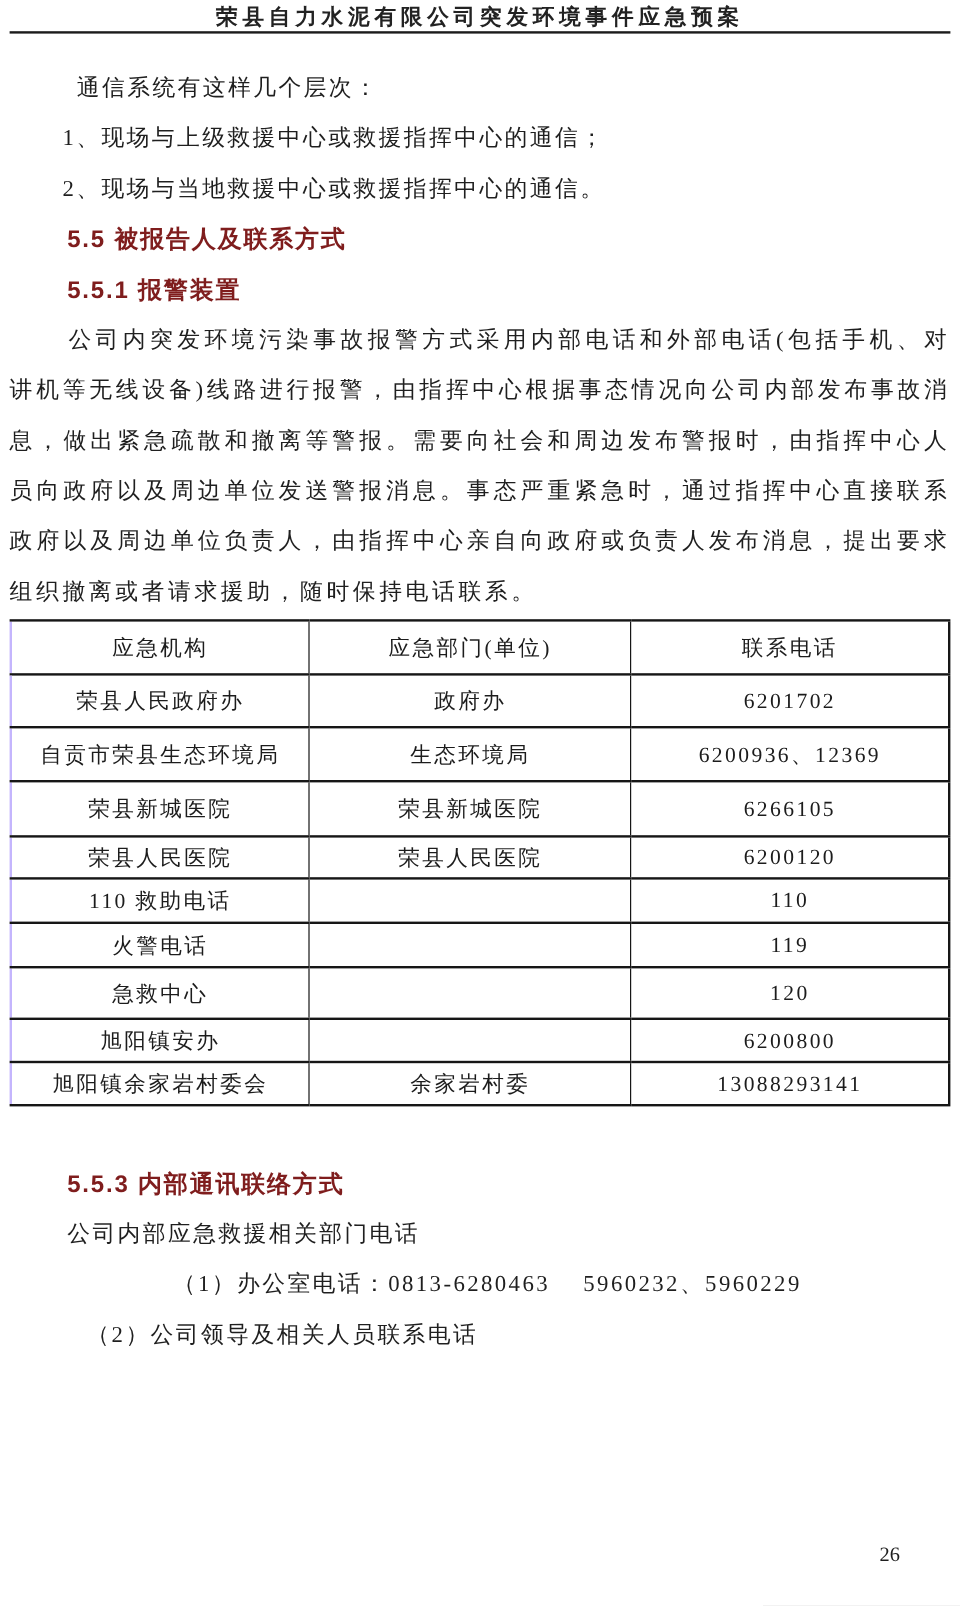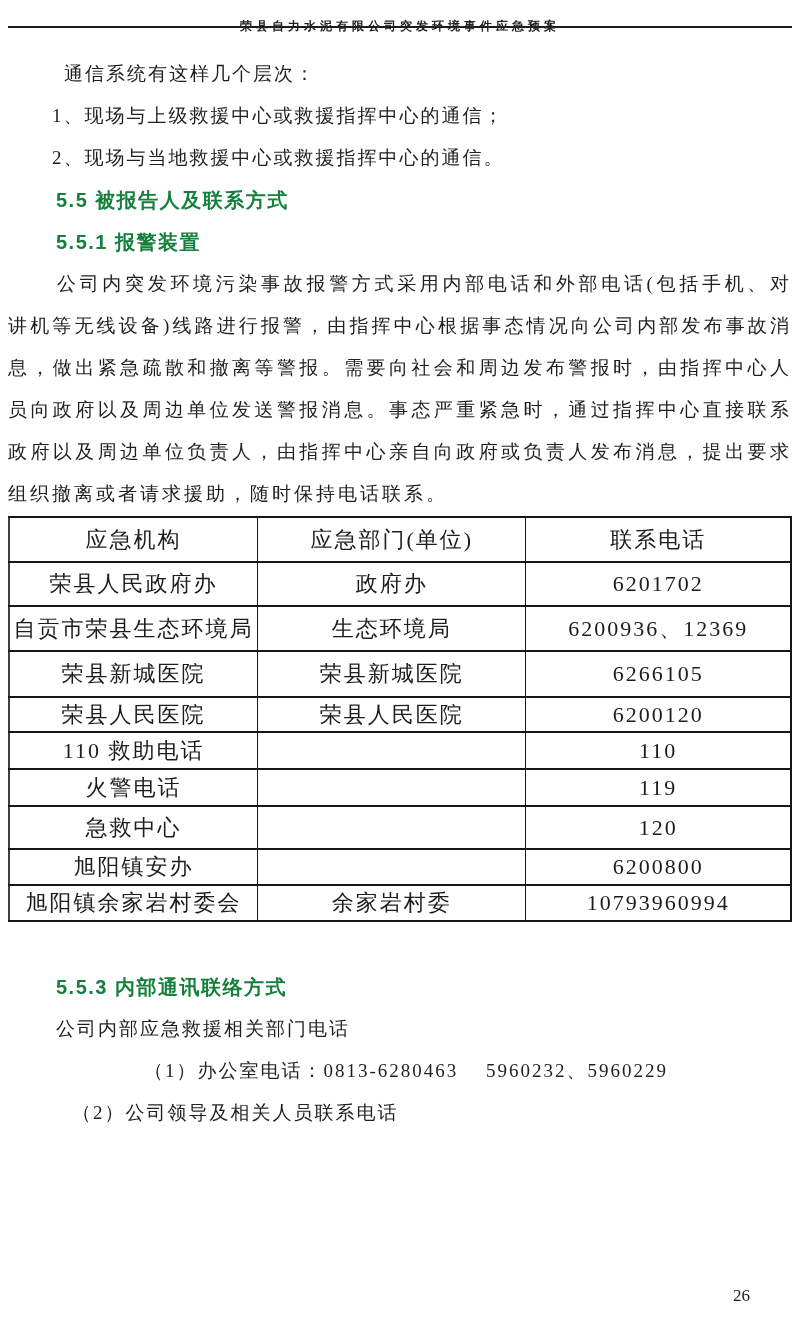--- a/index.html
+++ b/index.html
@@ -9,26 +9,26 @@
     width: 800px;
     height: 1338px;
     margin: 0 auto;
     background: #ffffff;
     color: #1f1f1f;
     font-family: "Liberation Serif", "DejaVu Serif", serif;
     overflow: hidden;
   }
   
   .doc-header-title {
-    padding-top: 18px;
+    padding-top: 2px;
     height: 26px;
     text-align: center;
     font-family: "Liberation Sans", "DejaVu Sans", sans-serif;
     font-weight: bold;
-    font-size: 12px;
+    font-size: 18px;
     letter-spacing: 4px;
     color: #222;
   }
   .doc-header-rule {
     margin: 0 8px;
     border-bottom: 2px solid #1c1c1c;
   }
   
   .content { padding: 0 8px; }
   .line {
@@ -44,40 +44,40 @@
   .indent-deep    { padding-left: 136px; }
   .indent-mid     { padding-left: 64px; }
   .heading {
     height: 42px;
     line-height: 42px;
     padding-left: 48px;
     font-family: "Liberation Sans", "DejaVu Sans", sans-serif;
     font-weight: bold;
     font-size: 20px;
     letter-spacing: 1.5px;
-    color: #15803d;
+    color: #7f1d1d;
   }
   .first-block { margin-top: 25px; }
   .para {
     font-size: 19px;
     line-height: 42px;
     letter-spacing: 3px;
     text-align: justify;
     text-indent: 49px;
     color: #1f1f1f;
   }
   
   .contact-table {
     width: 100%;
     margin-top: 1px;
     border-collapse: collapse;
     table-layout: fixed;
-    border-left: 2px solid #404040;
+    border-left: 2px solid #c4b5fd;
     border-right: 2px solid #161616;
-    font-size: 22px;
+    font-size: 18px;
   }
   .contact-table col.c1 { width: 31.8%; }
   .contact-table col.c2 { width: 34.3%; }
   .contact-table col.c3 { width: 33.9%; }
   .contact-table th, .contact-table td {
     border: 2px solid #161616;
     border-left-width: 1px;
     border-right-width: 1px;
     text-align: center;
     vertical-align: middle;
@@ -181,21 +181,21 @@
           <td>120</td>
         </tr>
         <tr>
           <td>旭阳镇安办</td>
           <td></td>
           <td>6200800</td>
         </tr>
         <tr>
           <td>旭阳镇余家岩村委会</td>
           <td>余家岩村委</td>
-          <td>10793960994</td>
+          <td>13088293141</td>
         </tr>
       </tbody>
     </table>
 
     <h3 class="heading sec-553">5.5.3 内部通讯联络方式</h3>
     <p class="line indent-head">公司内部应急救援相关部门电话</p>
     <p class="line indent-deep">（1）办公室电话：0813-6280463　 5960232、5960229</p>
     <p class="line indent-mid">（2）公司领导及相关人员联系电话</p>
 
   </div>

